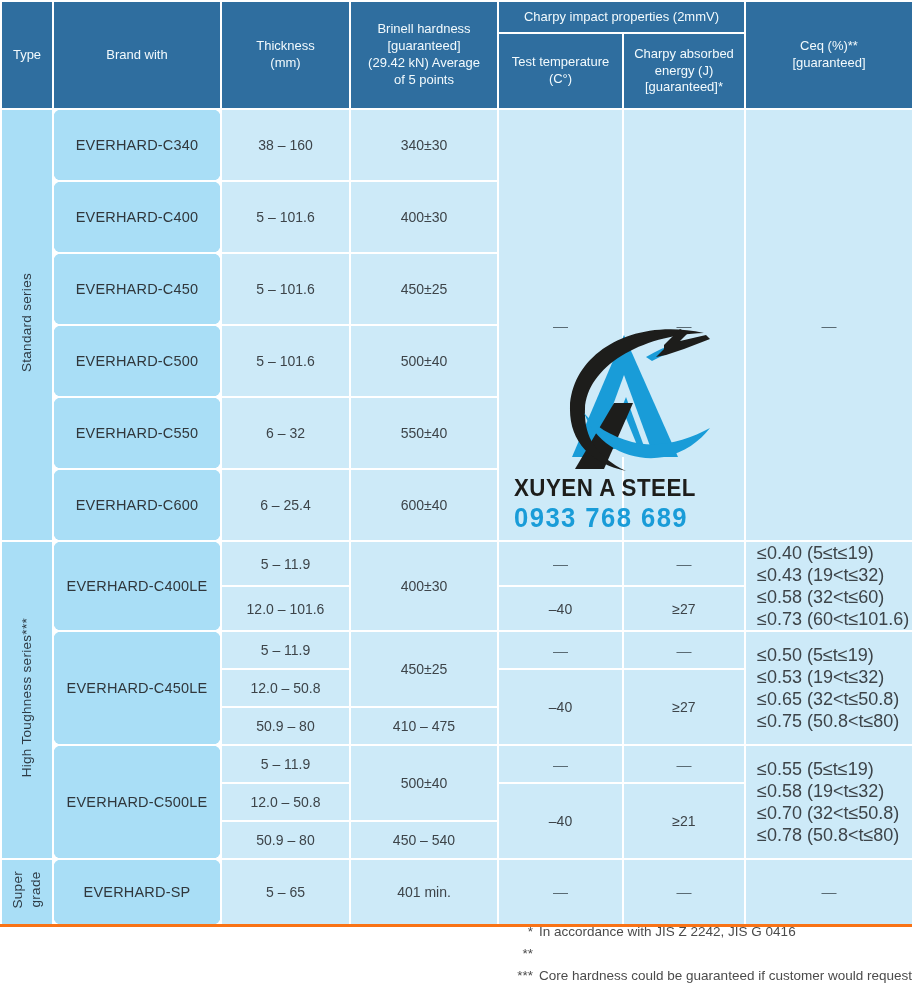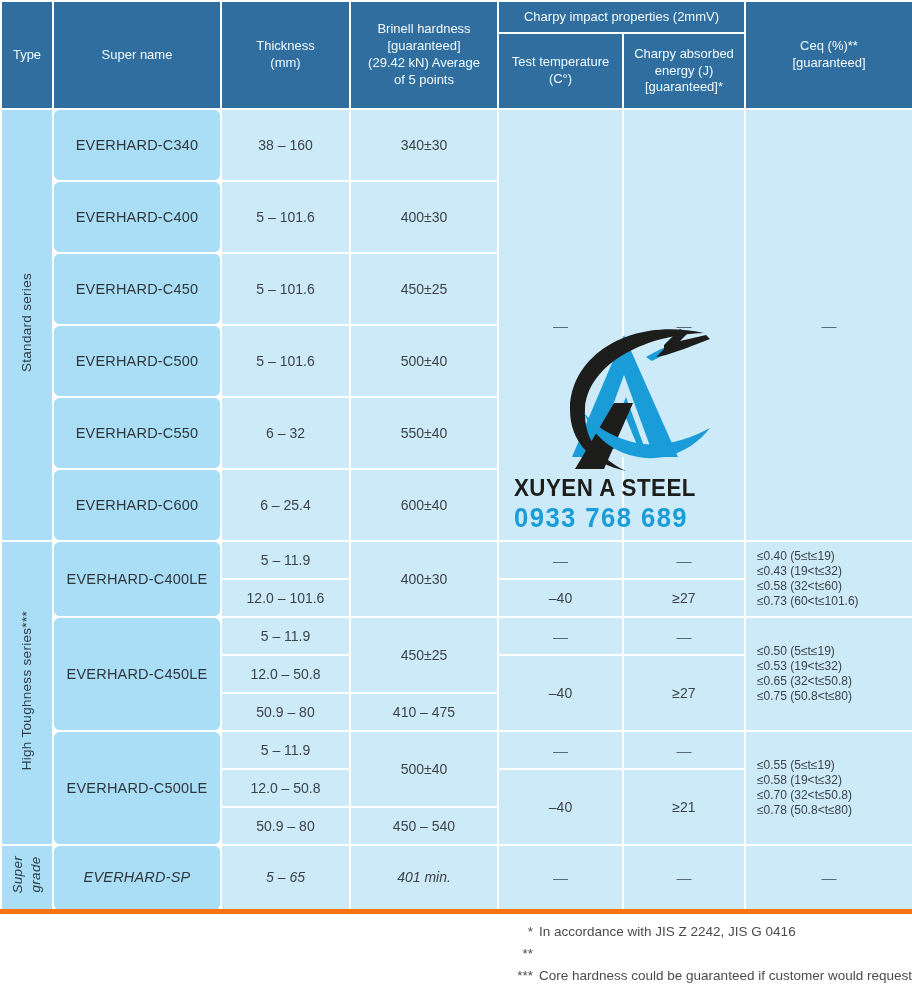--- a/index.html
+++ b/index.html
@@ -7,31 +7,31 @@
   .page { position: relative; width: 912px; height: 996px; background: #ffffff; overflow: hidden; }
 
   table.spec { border-collapse: collapse; table-layout: fixed; width: 912px; }
   td, th { border: 2px solid #ffffff; text-align: center; vertical-align: middle; padding: 0; }
 
   .hdr { background: #2f6e9f; color: #f2fafd; font-size: 13px; font-weight: normal; line-height: 1.3; white-space: pre-line; }
   .lab  { background: #a9def6; }
   .brand{ background: #a9def6; color: #30373c; font-size: 14.5px; letter-spacing: .2px; border-radius: 9px; }
   .dat  { background: #cdeaf8; color: #3d4449; font-size: 14px; }
   .dash { color: #5a6b74; font-size: 15px; }
-  .ceq  { text-align: left; padding-left: 11px; font-size: 12px; line-height: 15px; white-space: pre-line; }
+  .ceq  { text-align: left; padding-left: 11px; font-size: 18px; line-height: 22px; white-space: pre-line; }
 
   .vt { display: inline-block; writing-mode: vertical-rl; transform: rotate(180deg);
         white-space: pre-line; color: #2e3b45; font-size: 13.5px; line-height: 1.35; letter-spacing: .3px; }
 
   tr.h1 { height: 32px; }
   tr.h2 { height: 76px; }
   tr.rs { height: 72px; }
   tr.rh { height: 38px; }
   tr.rg { height: 66px; }
-  tr.last td { border-bottom: 5px solid #f97316; font-style: italic; }
+  tr.last td { border-bottom: 3px solid #f97316; }
 
   
   .watermark { position: absolute; left: 514px; top: 321px; width: 210px; z-index: 5; pointer-events: none; }
   .wm-svg { display: block; margin-left: 24px; }
   .wm-company { font-size: 23.5px; font-weight: bold; color: #1d1d1b; letter-spacing: .5px;
                 white-space: nowrap; transform: scaleX(.95); transform-origin: left; margin-top: 2px; }
   .wm-phone { font-size: 27px; font-weight: bold; color: #199cd8; letter-spacing: 1.5px;
               white-space: nowrap; transform: scaleX(.95); transform-origin: left; margin-top: 1px; }
 
   
@@ -52,21 +52,21 @@
         <col style="width:129px">
         <col style="width:148px">
       <col style="width:125px">
         <col style="width:122px">
         <col style="width:168px">
     </colgroup>
 
     <tbody>
         <tr class="h1">
       <th class="hdr" rowspan="2">Type</th>
-      <th class="hdr" rowspan="2">Super name</th>
+      <th class="hdr" rowspan="2">Brand with</th>
       <th class="hdr" rowspan="2">Thickness
 (mm)</th>
       <th class="hdr" rowspan="2">Brinell hardness
 [guaranteed]
 (29.42 kN) Average
 of 5 points</th>
       <th class="hdr" colspan="2">Charpy impact properties (2mmV)</th>
       <th class="hdr" rowspan="2">Ceq (%)**
 [guaranteed]</th>
     </tr>

